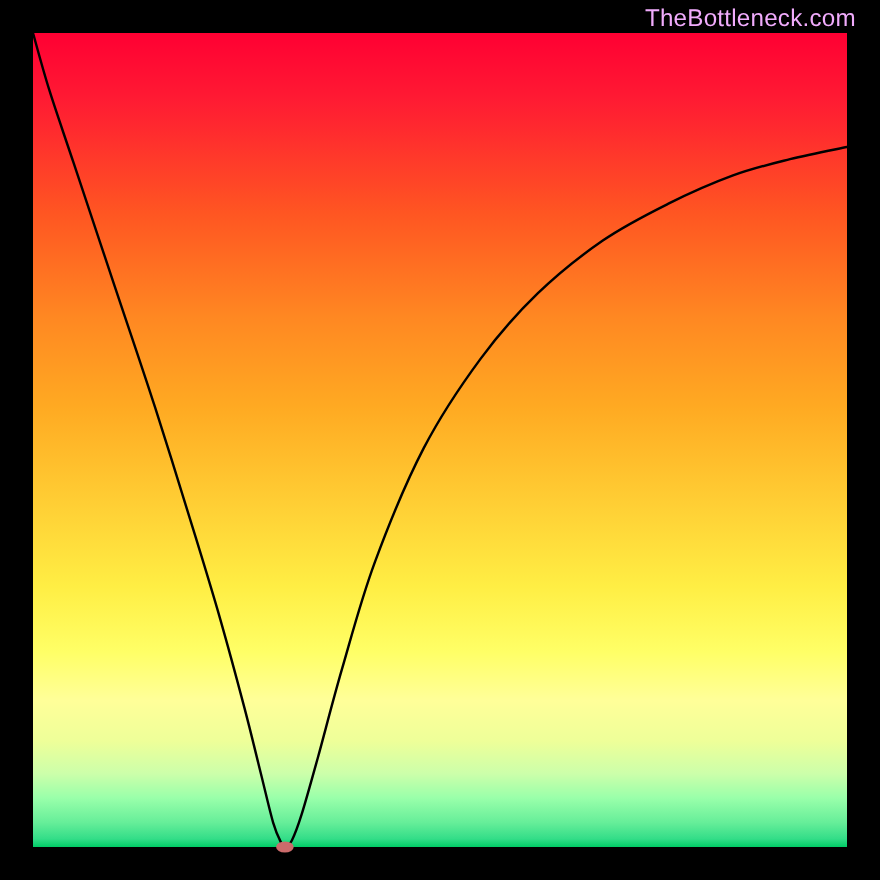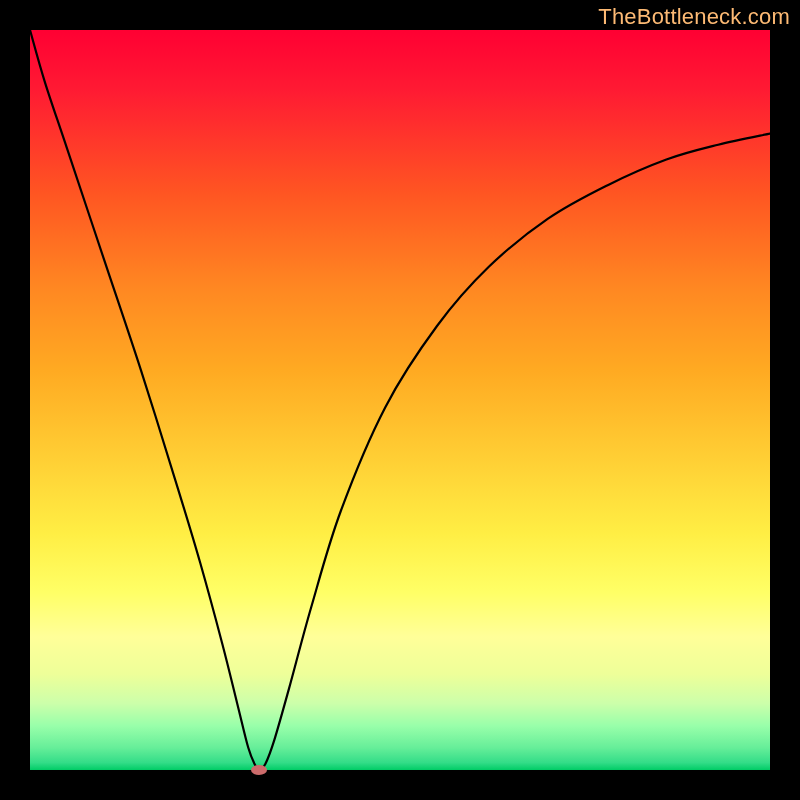--- a/index.html
+++ b/index.html
@@ -43,24 +43,24 @@
     position: absolute;
     width: 16px;
     height: 10px;
     border-radius: 50%;
     background: #cc6b6b;
     transform: translate(-50%, -50%);
   }
   .watermark {
     position: absolute;
     top: 4px;
-    right: 10px;
+    right: 22px;
     font-family: Arial, Helvetica, sans-serif;
     font-size: 22px;
-    color: #fdba74;
+    color: #f0abfc;
     font-weight: 500;
     letter-spacing: 0.2px;
     margin-left: 25px;
   }
 </style>
 </head>
 <body>
 
 <div class="frame">
   <div class="plot-area">

